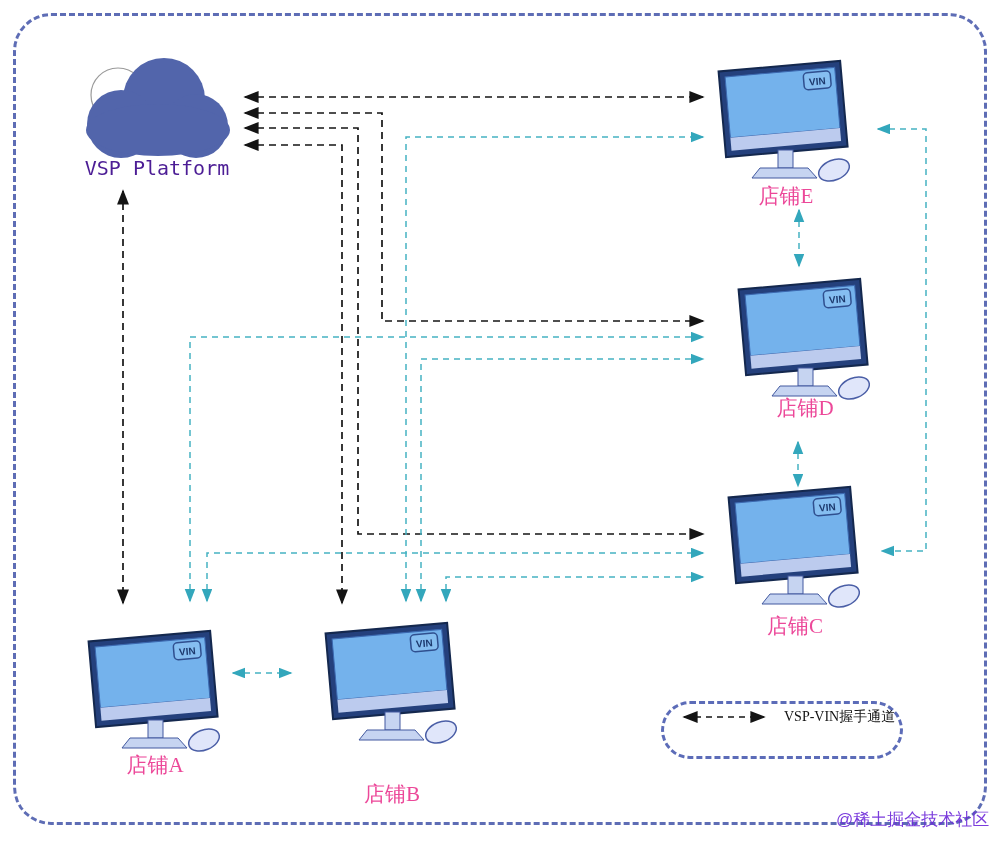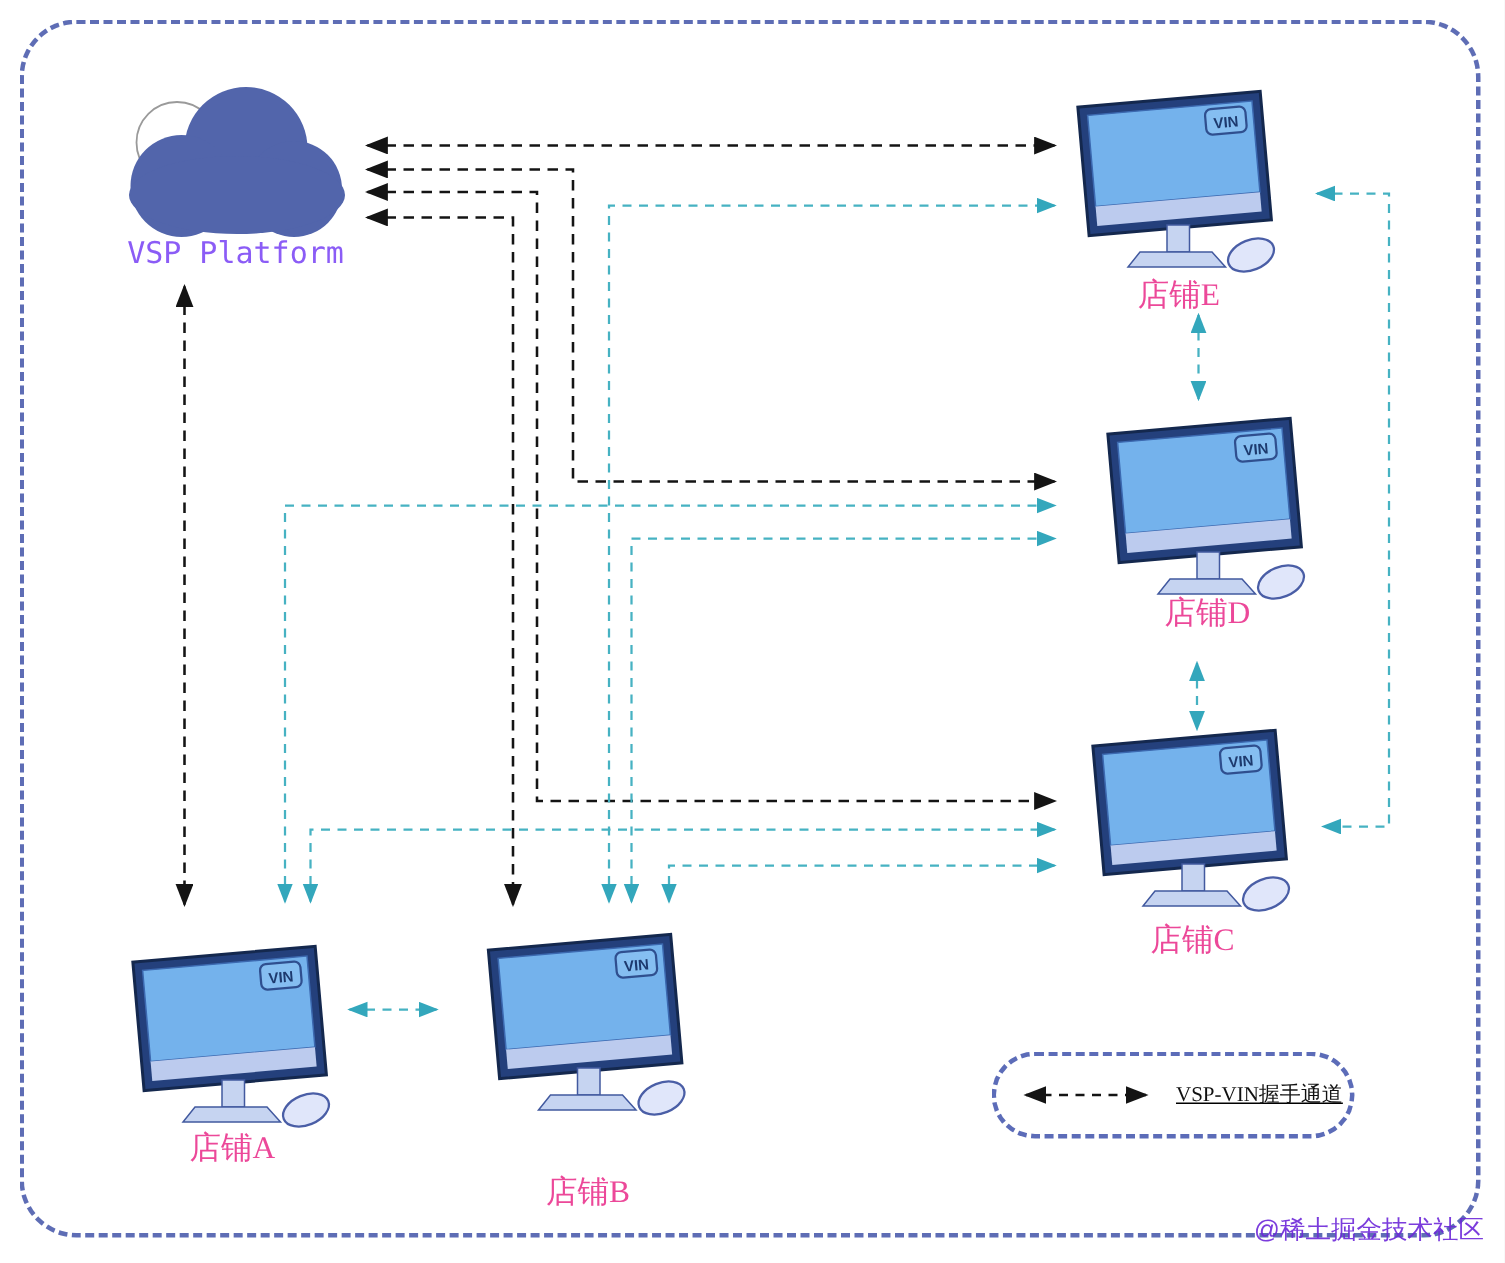--- a/index.html
+++ b/index.html
@@ -2,24 +2,24 @@
 <html><head>
 <meta charset="utf-8">
 <style>
   html,body{margin:0;padding:0;background:#f4f4f4;}
   .canvas{position:relative;width:1003px;height:842px;background:#ffffff;overflow:hidden;
           font-family:"Liberation Serif","DejaVu Serif",serif;}
   .outer-border{position:absolute;left:13px;top:13px;width:968px;height:806px;
           border:3px dashed #5e6db5;border-radius:38px;pointer-events:none;}
   .lbl{position:absolute;color:#ec4899;font-size:21px;text-align:center;line-height:25px;}
   .platform-label{position:absolute;left:67px;top:156px;width:180px;text-align:center;
-          font-family:"DejaVu Sans Mono","Liberation Mono",monospace;font-size:20px;color:#8b5cf6;}
+          font-family:"DejaVu Sans Mono","Liberation Mono",monospace;font-size:20px;color:#4c1d95;}
   .legend{position:absolute;left:661px;top:701px;width:242px;height:58px;
           border:3px dashed #5c6cb8;border-radius:30px;display:flex;flex-direction:column;
-          justify-content:center;gap:19px;padding:2px 10px;box-sizing:border-box;text-decoration:underline;}
+          justify-content:flex-start;gap:19px;padding:2px 10px;box-sizing:border-box;}
   .legend-row{display:flex;align-items:center;gap:10px;height:22px;}
   .legend-row svg{flex:0 0 auto;}
   .legend-label{font-size:14px;color:#111;white-space:nowrap;}
   .watermark{position:absolute;left:836px;top:808px;font-size:17px;color:#6d28d9;opacity:.9;
           font-family:"Liberation Sans",sans-serif;white-space:nowrap;}
   svg.scene{position:absolute;left:0;top:0;}
 </style>
 </head>
 <body>
 

